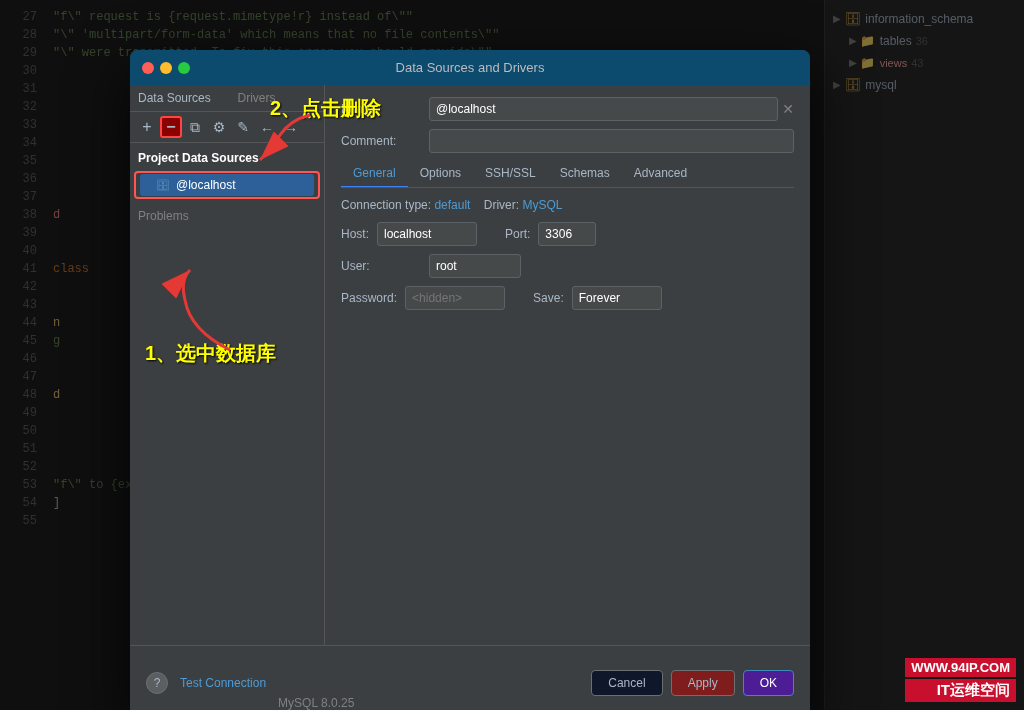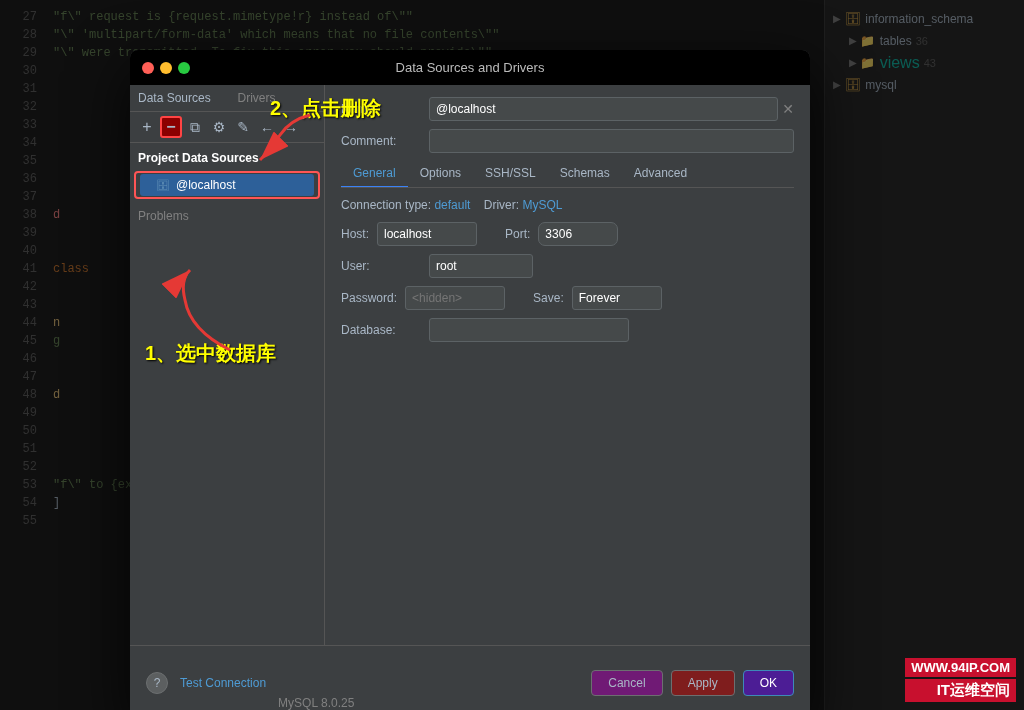--- a/index.html
+++ b/index.html
@@ -80,21 +80,21 @@
       top: 50px;
       left: 130px;
       width: 680px;
       background: #3c3f41;
       border-radius: 8px;
       box-shadow: 0 20px 60px rgba(0,0,0,0.8);
       z-index: 10;
       overflow: hidden;
     }
     .dialog-titlebar {
-      background: #000000;
+      background: #0c4a6e;
       padding: 10px 16px;
       display: flex;
       align-items: center;
       justify-content: center;
       position: relative;
     }
     .traffic-lights {
       position: absolute;
       left: 12px;
       top: 50%;
@@ -317,21 +317,21 @@
       align-items: center;
     }
     .btn {
       padding: 5px 16px;
       border-radius: 4px;
       font-size: 12px;
       cursor: pointer;
       border: 1px solid transparent;
     }
     .btn-cancel {
-      background: #701a75;
+      background: #0f172a;
       color: #a9b7c6;
       border-color: #6c6f70;
     }
     .btn-apply {
       background: #7f1d1d;
       color: #a9b7c6;
       border-color: #6c6f70;
     }
     .btn-ok {
       background: #4c1d95;
@@ -484,21 +484,21 @@
   </div>
   <div class="tree-item" style="padding-left:24px;">
     <span class="tree-arrow">▶</span>
     <span style="color:#e5b24f; font-size:12px;">📁</span>
     <span style="font-size:12px; color:#a9b7c6;">tables</span>
     <span class="tree-count">36</span>
   </div>
   <div class="tree-item" style="padding-left:24px;">
     <span class="tree-arrow">▶</span>
     <span style="color:#e5b24f; font-size:12px;">📁</span>
-    <span style="font-size:16px; color:#14b8a6;">views</span>
+    <span style="font-size:11px; color:#fca5a5;">views</span>
     <span class="tree-count">43</span>
   </div>
   <div class="tree-item">
     <span class="tree-arrow">▶</span>
     <span style="color:#e5b24f; font-size:13px;">🗄</span>
     <span style="font-size:12px; color:#a9b7c6;">mysql</span>
   </div>
 </div>
 
 <div class="overlay"></div>
@@ -576,44 +576,40 @@
         <span class="conn-link">MySQL</span>
       </div>
 
       <div class="form-row-two">
         <div class="form-col">
           <span class="form-label-sm">Host:</span>
           <input class="form-input-short" style="width: 100px;" value="localhost">
         </div>
         <div class="form-col" style="margin-left:20px;">
           <span class="form-label-sm">Port:</span>
-          <input class="form-input-short" style="width: 80px; border-radius: 7px;" value="3306">
+          <input class="form-input-short" style="width: 58px;" value="3306">
         </div>
       </div>
 
       <div class="form-row">
         <span class="form-label">User:</span>
-        <input class="form-input" style="width: 104px; flex: 0 0 auto;" value="root">
+        <input class="form-input" style="width: 92px; flex: 0 0 auto;" value="root">
       </div>
 
       <div class="form-row-two">
         <div class="form-col">
           <span class="form-label-sm">Password:</span>
           <input class="form-input-short" type="password" style="width: 100px;" placeholder="&lt;hidden&gt;">
         </div>
         <div class="form-col" style="margin-left:20px;">
           <span class="form-label-sm">Save:</span>
           <input class="form-input-short" style="width: 90px;" value="Forever">
         </div>
       </div>
 
-      <div class="form-row">
-        <span class="form-label">Database:</span>
-        <input class="form-input" style="width: 200px; flex: 0 0 auto;">
-      </div>
 
     </div>
   </div>
 
   <div class="ds-bottom">
     <button class="btn-help">?</button>
     <button class="test-conn-btn" style="margin-left:12px;">Test Connection</button>
     <span class="conn-status">MySQL 8.0.25</span>
     <div class="bottom-actions">
       <button class="btn btn-cancel">Cancel</button>

